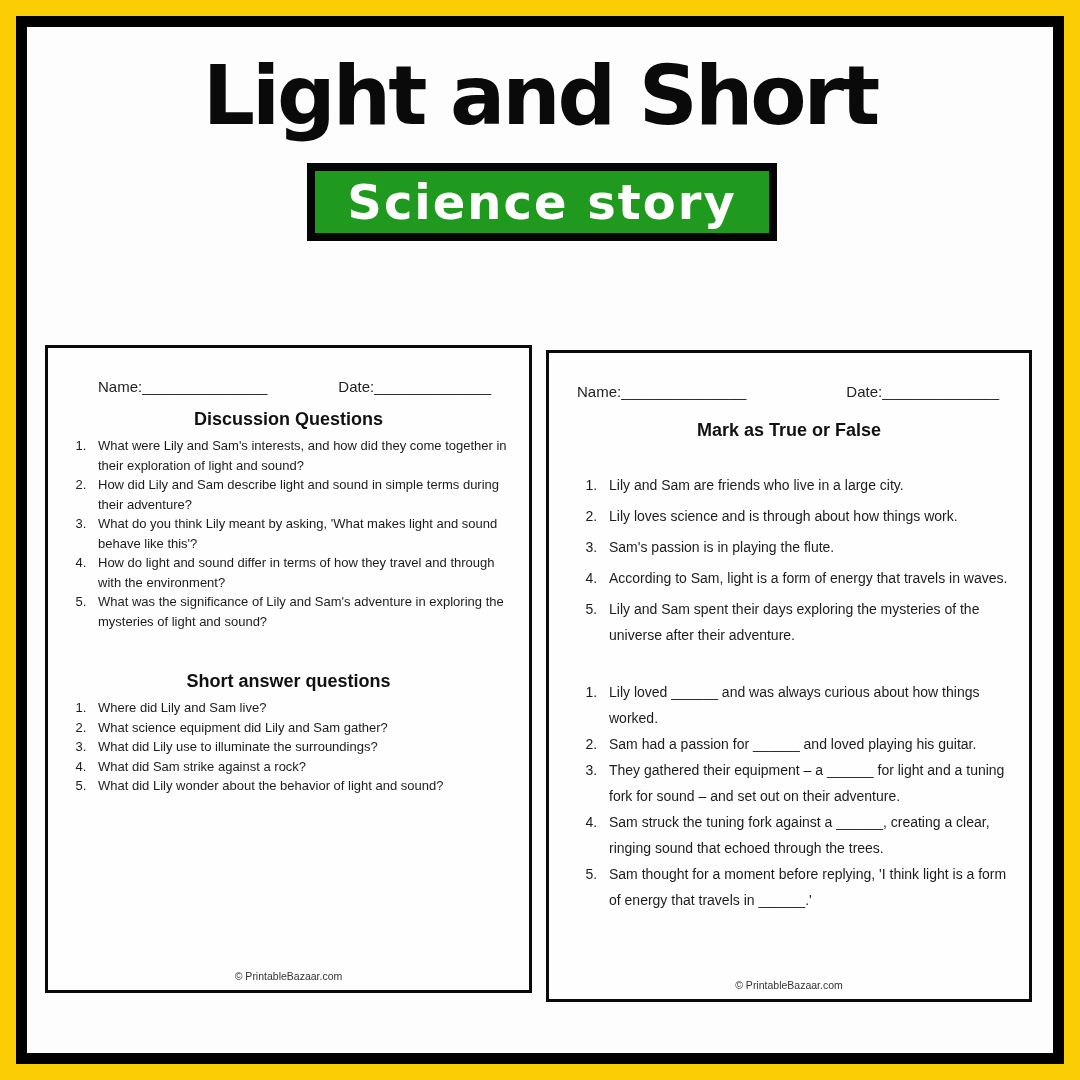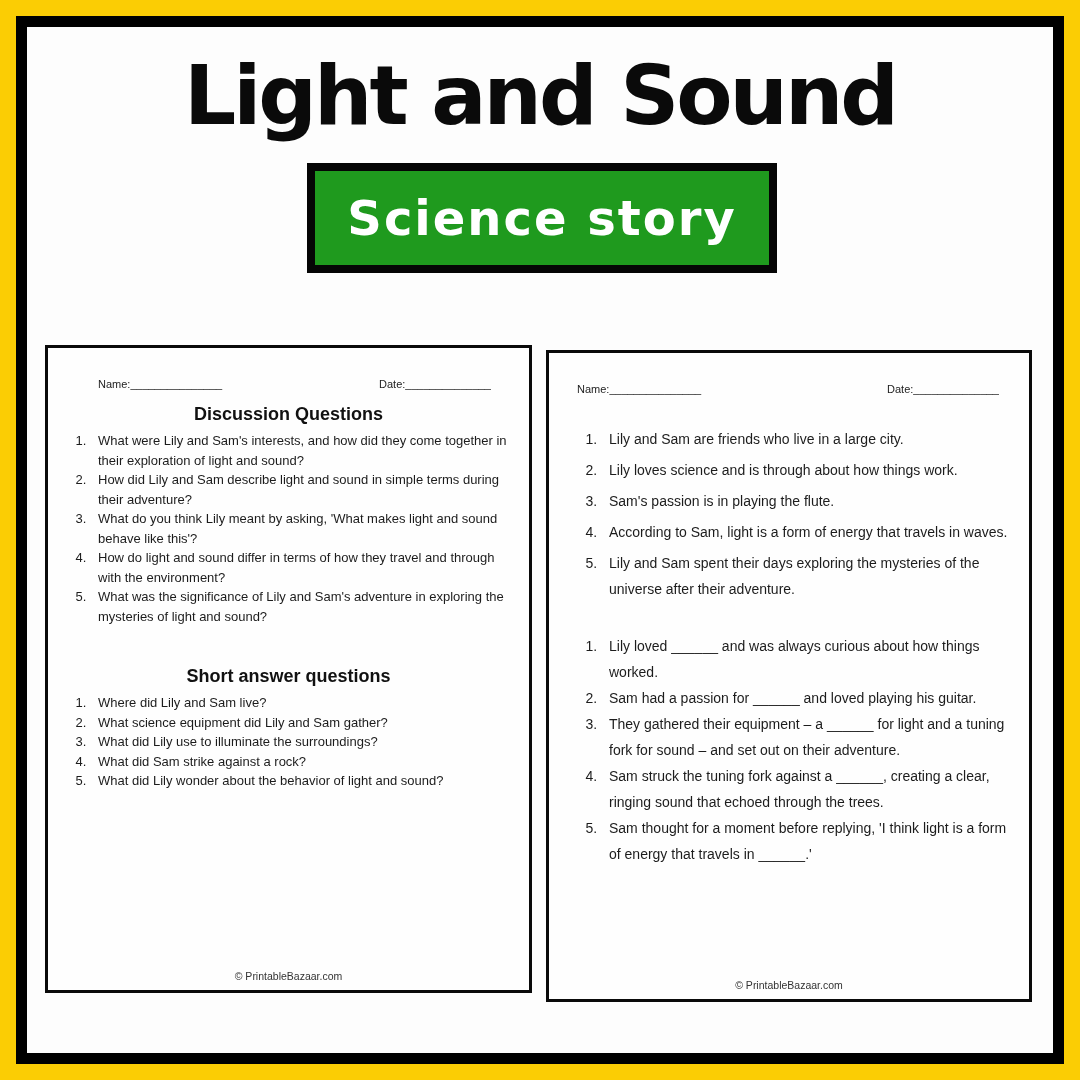--- a/index.html
+++ b/index.html
@@ -25,21 +25,21 @@
     text-align: center;
     font-family: "DejaVu Sans", sans-serif;
     font-weight: bold;
     font-size: 82px;
     letter-spacing: -3px;
     color: #0a0a0a;
   }
   .subtitle-box {
     position: absolute;
     left: 307px; top: 163px;
-    width: 470px; height: 110px;
+    width: 470px; height: 78px;
     background: #1F9A1E;
     border: 8px solid #050505;
     box-sizing: border-box;
     display: flex;
     align-items: center;
     justify-content: center;
   }
   .subtitle-text {
     color: #ffffff;
     font-size: 48px;
@@ -53,21 +53,21 @@
     border: 3px solid #0a0a0a;
     box-sizing: border-box;
     color: #1a1a1a;
   }
   .card-left  { left: 45px;  top: 345px; width: 487px; height: 648px; }
   .card-right { left: 546px; top: 350px; width: 486px; height: 652px; }
   .namedate {
     display: flex;
     justify-content: space-between;
     padding: 30px 38px 0 50px;
-    font-size: 11px;
+    font-size: 15px;
     color: #222;
     align-items: center;
   }
   .card-right .namedate { padding: 30px 30px 0 28px; }
   .section-heading {
     text-align: center;
     font-weight: bold;
     font-size: 18px;
     color: #111;
     margin: 14px 0 6px 0;
@@ -97,21 +97,21 @@
     text-align: center;
     font-size: 10.5px;
     color: #333;
   }
 </style>
 </head>
 <body>
 
 <div class="frame"></div>
 
-<div class="main-title">Light and Sound</div>
+<div class="main-title">Light and Short</div>
 
 <div class="subtitle-box">
   <span class="subtitle-text">Science story</span>
 </div>
 
 <div class="card card-left">
   <div class="namedate">
     <span>Name:_______________</span>
     <span>Date:______________</span>
   </div>
@@ -134,20 +134,21 @@
       <li>What did Lily wonder about the behavior of light and sound?</li>
     </ol>
   <div class="footer">© PrintableBazaar.com</div>
 </div>
 
 <div class="card card-right">
   <div class="namedate">
     <span>Name:_______________</span>
     <span>Date:______________</span>
   </div>
+  <div class="section-heading">Mark as True or False</div>
   <ol class="qlist tf">
 
   <li>Lily and Sam are friends who live in a large city.</li>
       <li>Lily loves science and is through about how things work.</li>
       <li>Sam's passion is in playing the flute.</li>
       <li>According to Sam, light is a form of energy that travels in waves.</li>
       <li>Lily and Sam spent their days exploring the mysteries of the universe after their adventure.</li>
     </ol>
   <ol class="qlist fb">
 

